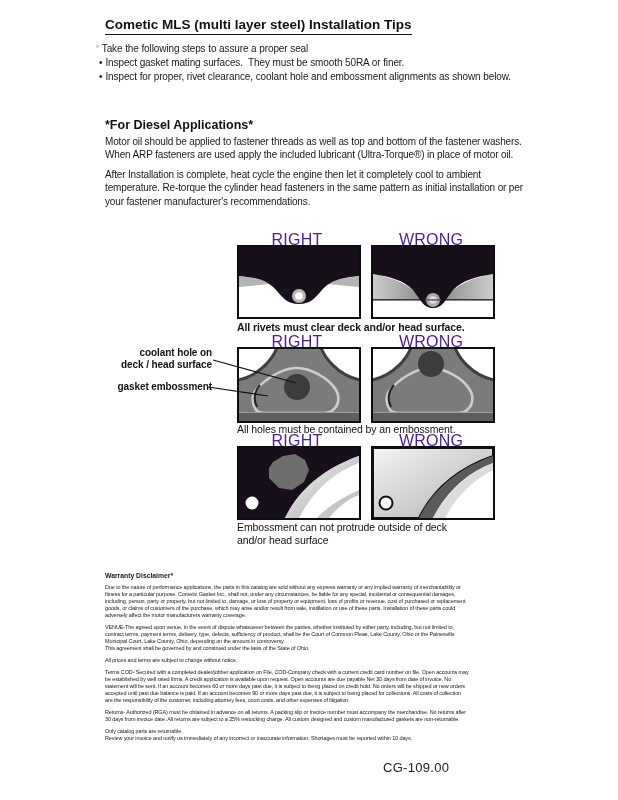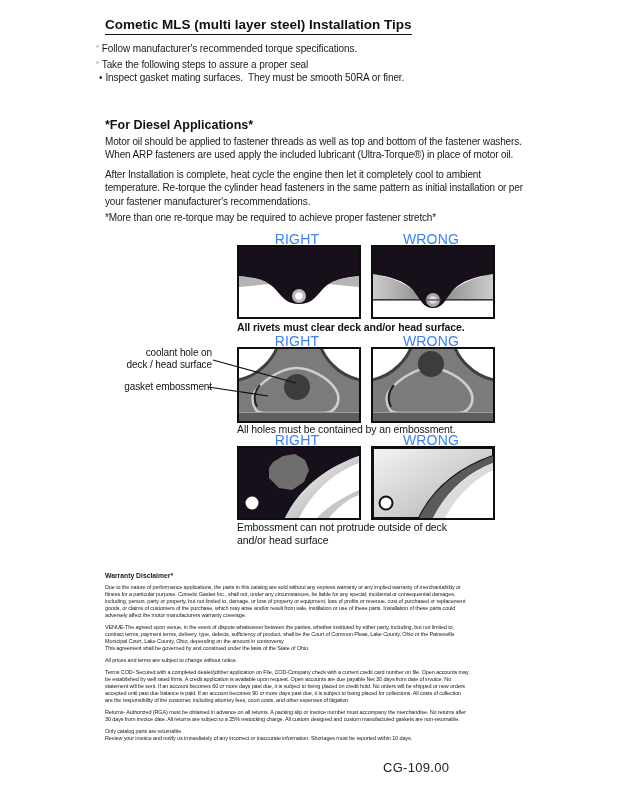--- a/index.html
+++ b/index.html
@@ -13,54 +13,53 @@
   .tip{white-space:pre-wrap;}
   .tip .m1{font-size:8px;vertical-align:2.5px;margin-right:3px;}
   .tip.sub{margin-left:3px;}
   .tip .m2{margin-right:3px;}
 
   .h2{position:absolute;left:105px;top:118px;font-size:12.5px;font-weight:bold;color:#111;}
   .para{position:absolute;left:105px;width:426px;font-size:10px;line-height:13.4px;
         letter-spacing:-0.15px;white-space:pre-wrap;}
   .p1{top:135px;} .p2{top:168px;} .p3{top:211px;}
 
-  .dg-label{position:absolute;width:124px;text-align:center;font-size:14px;color:#3b82f6;letter-spacing:0.2px;}
+  .dg-label{position:absolute;width:124px;text-align:center;font-size:16px;color:#4c1d95;letter-spacing:0.2px;}
   .panel{position:absolute;width:120px;border:2px solid #0e0e0e;background:#fff;font-size:0;}
   .caption{position:absolute;left:237px;font-size:10.5px;line-height:13px;letter-spacing:-0.1px;
            white-space:pre-line;color:#131313;}
 
   .callout{position:absolute;left:112px;width:100px;text-align:right;font-size:10px;
-           line-height:12px;letter-spacing:-0.1px;color:#131313;}
+           line-height:12px;letter-spacing:-0.1px;color:#131313;font-weight:bold;}
   .co1{top:347px;} .co2{top:381px;}
   .leader-svg{position:absolute;left:205px;top:345px;width:112px;height:62px;overflow:visible;}
 
   .disclaimer{position:absolute;left:105px;top:572px;width:420px;color:#1b1b1b;}
   .disclaimer .dh{font-size:6.8px;font-weight:bold;margin:0 0 5px 0;}
   .disclaimer p{font-size:5.5px;line-height:7px;letter-spacing:-0.12px;margin:0 0 5px 0;
                 white-space:pre-line;}
 
   .footer{position:absolute;left:383px;top:760px;font-size:13px;color:#222;letter-spacing:0.3px;}
 </style>
 </head>
 <body>
 
 <div class="page">
 
   <div class="title">Cometic MLS (multi layer steel) Installation Tips</div>
 
   <div class="tips">
-    <div class="tip"><span class="m1">◦</span><span>Follow manufacturer's recommended torque specifications.</span></div>
     <div class="tip"><span class="m1">◦</span><span>Take the following steps to assure a proper seal</span></div>
     <div class="tip sub"><span class="m2">•</span><span>Inspect gasket mating surfaces.  They must be smooth 50RA or finer.</span></div>
+    <div class="tip sub"><span class="m2">•</span><span>Inspect for proper, rivet clearance, coolant hole and embossment alignments as shown below.</span></div>
   </div>
 
   <div class="h2">*For Diesel Applications*</div>
   <div class="para p1">Motor oil should be applied to fastener threads as well as top and bottom of the fastener washers. When ARP fasteners are used apply the included lubricant (Ultra-Torque®) in place of motor oil.</div>
   <div class="para p2">After Installation is complete, heat cycle the engine then let it completely cool to ambient temperature. Re-torque the cylinder head fasteners in the same pattern as initial installation or per your fastener manufacturer's recommendations.</div>
-  <div class="para p3">*More than one re-torque may be required to achieve proper fastener stretch*</div>
 
   <div class="dg-label" style="left:235px;top:231px;">RIGHT</div>
   <div class="dg-label" style="left:369px;top:231px;">WRONG</div>
 
   <div class="panel" style="left:237px;top:245px;">
     <svg width="120" height="70" viewBox="0 0 120 70">
       <rect width="120" height="70" fill="#ffffff"></rect>
       <polygon points="0,29 42,36 0,40" fill="#b4b4b4"></polygon>
       <polygon points="120,29 78,36 120,40" fill="#b4b4b4"></polygon>
       <path d="M0,0 H120 V29 C103,31 93,32 83,43 C75,52 71,57 60,57 C49,57 45,52 37,43 C27,32 17,31 0,29 Z" fill="#17101b"></path>

